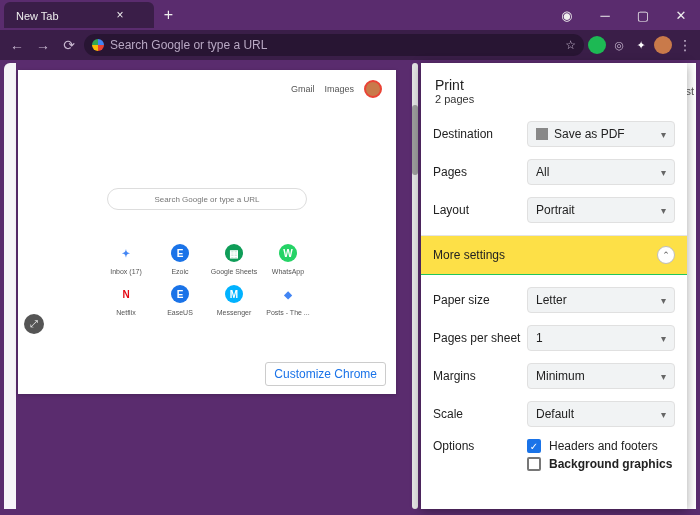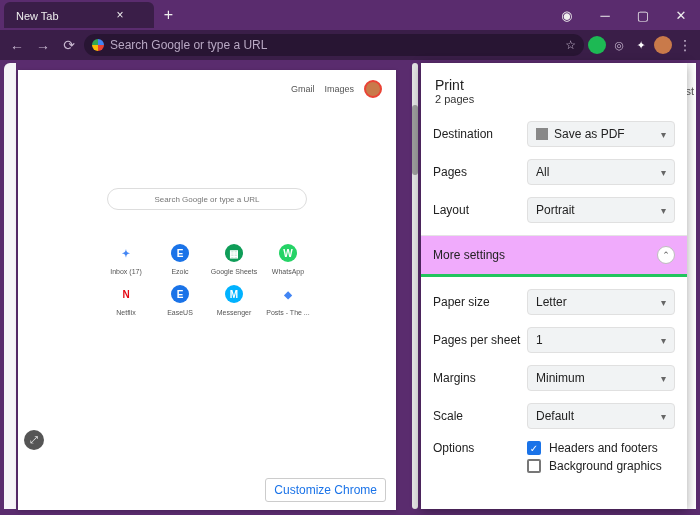--- a/index.html
+++ b/index.html
@@ -19,44 +19,44 @@
   .omnibox { flex: 1; background: #281533; border-radius: 14px; height: 22px; display: flex; align-items: center; padding: 0 8px; color: #b8a8c3; font-size: 12px; gap: 6px; }
   .gicon { width: 12px; height: 12px; border-radius: 50%; background: conic-gradient(#4285f4 0 25%, #ea4335 0 50%, #fbbc05 0 75%, #34a853 0 100%); }
   .extico { width: 18px; height: 18px; border-radius: 50%; display: flex; align-items: center; justify-content: center; font-size: 11px; }
   .avatar { width: 18px; height: 18px; border-radius: 50%; background: #c97a4a; }
   .menudots { color: #c8b8d0; font-size: 14px; width: 18px; text-align: center; }
 
   
   .content { position: relative; height: 455px; }
 
   
-  .preview { position: absolute; left: 18px; top: 10px; width: 378px; height: 440px; background: #fff; box-shadow: 0 1px 4px rgba(0,0,0,0.2); font-size: 9px; color: #555; display: flex; flex-direction: column; }
+  .preview { position: absolute; left: 18px; top: 10px; width: 378px; height: 324px; background: #fff; box-shadow: 0 1px 4px rgba(0,0,0,0.2); font-size: 9px; color: #555; display: flex; flex-direction: column; }
   .preview-head { display: flex; justify-content: flex-end; align-items: center; padding: 10px 14px; gap: 10px; font-size: 9px; }
   .pavatar { width: 18px; height: 18px; border-radius: 50%; background: #c97a4a; border: 2px solid #ea4335; }
   .search-pill { width: 200px; height: 22px; margin: 80px auto 20px; border: 1px solid #ddd; border-radius: 14px; display: flex; align-items: center; justify-content: center; font-size: 8px; color: #777; }
   .shortcuts { display: grid; grid-template-columns: repeat(4, 50px); justify-content: center; gap: 10px 4px; margin-top: 14px; }
   .sc { text-align: center; font-size: 7px; color: #555; }
   .sc .ico { width: 18px; height: 18px; margin: 0 auto 6px; border-radius: 50%; display: flex; align-items: center; justify-content: center; font-size: 10px; font-weight: bold; color: #fff; }
   .expander { position: absolute; left: 6px; bottom: 60px; width: 20px; height: 20px; border-radius: 50%; background: #555; color: #fff; font-size: 10px; display: flex; align-items: center; justify-content: center; }
   .custbtn { position: absolute; right: 10px; bottom: 8px; border: 1px solid #ccc; background: #fff; color: #1a73e8; font-size: 12px; padding: 4px 8px; border-radius: 3px; }
 
   
   .printdlg { position: absolute; right: 13px; top: 3px; width: 266px; height: 446px; background: #fff; box-shadow: 0 2px 10px rgba(0,0,0,0.35); display: flex; flex-direction: column; font-size: 12px; color: #222; }
   .scrollthumb { position: absolute; right: 282px; top: 45px; width: 6px; height: 70px; background: #9c9c9c; border-radius: 3px; }
   .scrolltrack { position: absolute; right: 282px; top: 3px; width: 6px; height: 446px; background: #e4e4e4; border-radius: 3px; }
   .dlgtop { display: flex; justify-content: space-between; padding: 14px 14px 10px; font-size: 14px; flex-direction: column; }
   .dlgtop .count { font-size: 11px; color: #333; }
   .frow { display: flex; align-items: center; padding: 6px 12px; }
   .flabel { flex: 0 0 94px; font-size: 12px; color: #222; }
   .sel { flex: 1; background: #f1f3f4; border: 1px solid #e0e0e0; border-radius: 4px; height: 26px; display: flex; align-items: center; padding: 0 8px; font-size: 12px; color: #222; position: relative; }
   .sel .chev { margin-left: auto; font-size: 10px; color: #666; }
   .sel .pdfico { width: 12px; height: 12px; background: #888; margin-right: 6px; }
-  .moresec { background: #f0abfc; padding: 10px 12px; display: flex; align-items: center; border-top: 1px solid #e4e4e4; border-bottom: 3px solid #22c55e; margin: 6px 0; }
+  .moresec { background: #fde047; padding: 10px 12px; display: flex; align-items: center; border-top: 1px solid #e4e4e4; border-bottom: 1px solid #22c55e; margin: 6px 0; }
   .moresec .chvup { margin-left: auto; width: 18px; height: 18px; border: 1px solid #bdbdbd; border-radius: 50%; display: flex; align-items: center; justify-content: center; font-size: 9px; color: #555; background: #fff; }
-  .chkrow { display: flex; align-items: center; padding: 4px 12px 4px 106px; font-size: 12px; gap: 8px; }
+  .chkrow { display: flex; align-items: center; padding: 4px 12px 4px 106px; font-size: 12px; gap: 8px; font-weight: bold; }
   .chkbox { width: 14px; height: 14px; border: 2px solid #1a73e8; border-radius: 2px; display: flex; align-items: center; justify-content: center; color: #fff; font-size: 10px; }
   .chkbox.chk { background: #1a73e8; }
   .chkbox.unchk { border-color: #777; }
   .footerbar { margin-top: auto; border-top: 1px solid #e0e0e0; padding: 10px 12px; display: flex; justify-content: flex-end; gap: 8px; background: #fff; }
   .btn { font-size: 12px; padding: 6px 18px; border-radius: 4px; cursor: pointer; }
   .btn.save { background: #1a73e8; color: #fff; border: none; }
   .btn.cancel { background: #fff; color: #1a73e8; border: 1px solid #dadce0; }
 
   
   .bgedge { position: absolute; top: 3px; width: 12px; height: 446px; background: #fff; }

